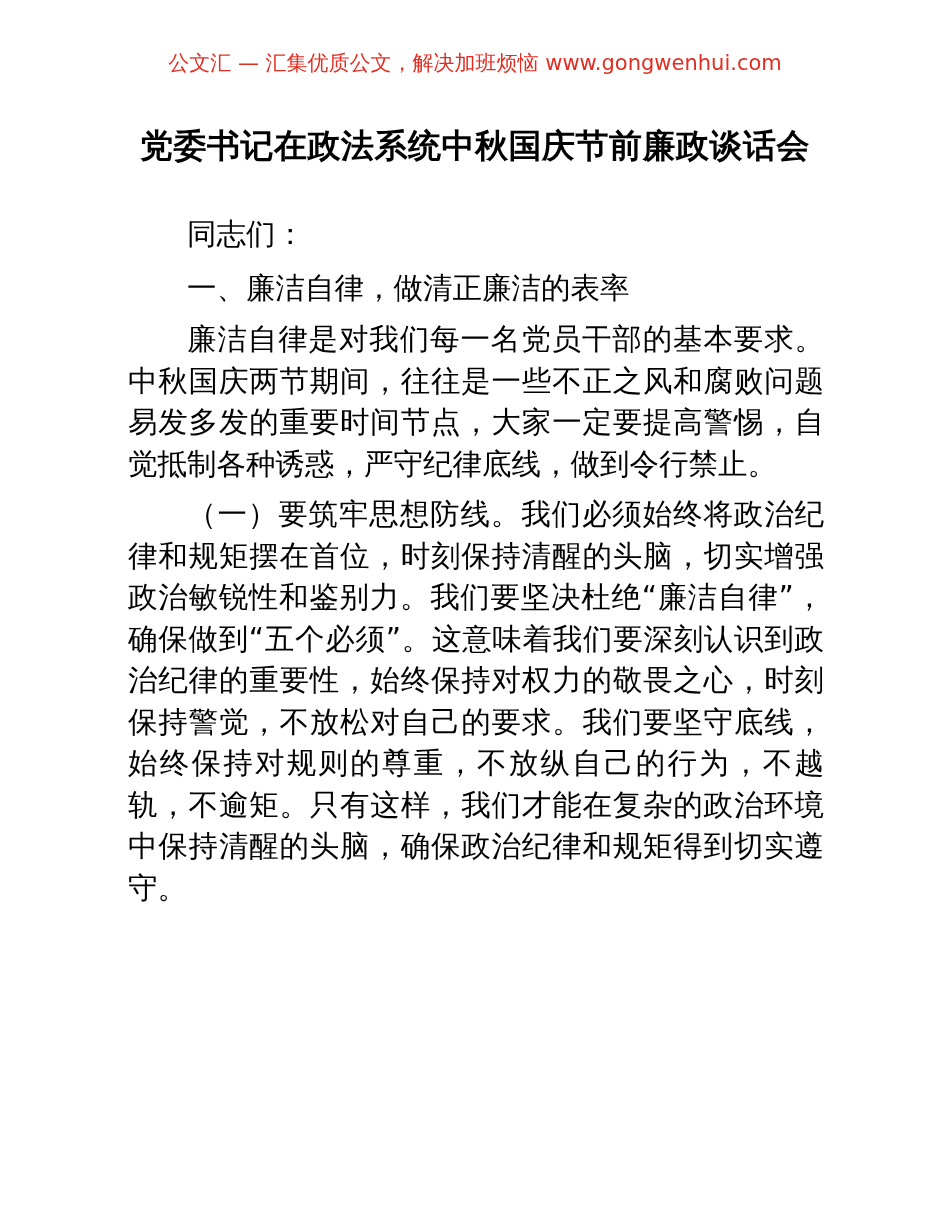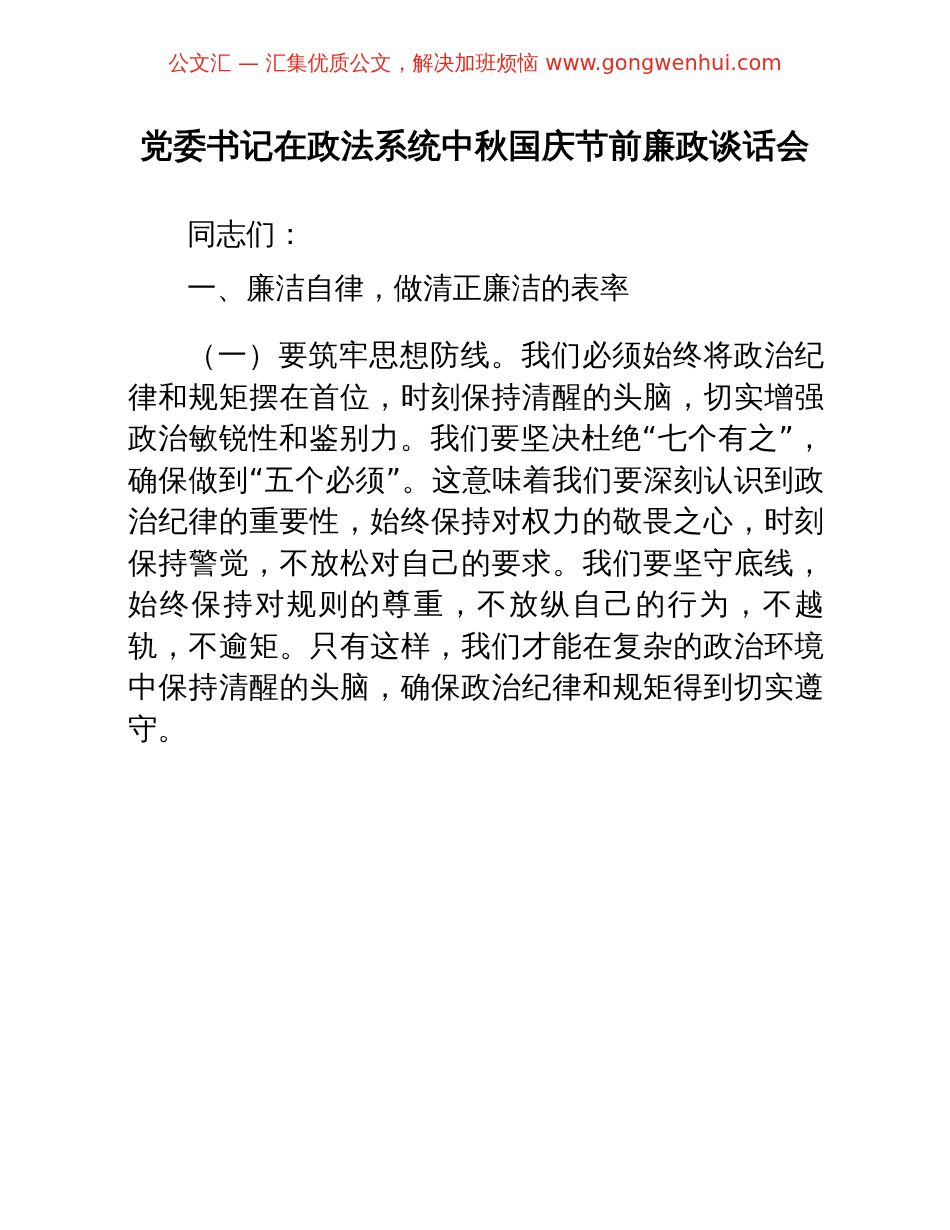--- a/index.html
+++ b/index.html
@@ -67,35 +67,36 @@
     text-indent: 59px;
     color: #000000;
     letter-spacing: 0px;
     word-break: break-all;
   }
   .para.salutation {
     margin-bottom: 12px;
   }
   .para.heading {
     margin-top: 10px;
-    margin-bottom: 26px;
+    margin-bottom: 10px;
   }
 </style>
 </head>
 <body>
 
 <div class="page">
 
   <div class="watermark">
     <span>公文汇 — 汇集优质公文，解决加班烦恼 </span><span class="wm-url">www.gongwenhui.com</span>
   </div>
 
   <div class="doc-title">
     <div>党委书记在政法系统中秋国庆节前廉政谈话会</div>
   </div>
 
   <div class="body-wrap">
     <p class="para salutation">同志们：</p>
     <p class="para heading">一、廉洁自律，做清正廉洁的表率</p>
-    <p class="para">（一）要筑牢思想防线。我们必须始终将政治纪律和规矩摆在首位，时刻保持清醒的头脑，切实增强政治敏锐性和鉴别力。我们要坚决杜绝“七个有之”，确保做到“五个必须”。这意味着我们要深刻认识到政治纪律的重要性，始终保持对权力的敬畏之心，时刻保持警觉，不放松对自己的要求。我们要坚守底线，始终保持对规则的尊重，不放纵自己的行为，不越轨，不逾矩。只有这样，我们才能在复杂的政治环境中保持清醒的头脑，确保政治纪律和规矩得到切实遵守。</p>
+    <p class="para">廉洁自律是对我们每一名党员干部的基本要求。中秋国庆两节期间，往往是一些不正之风和腐败问题易发多发的重要时间节点，大家一定要提高警惕，自觉抵制各种诱惑，严守纪律底线，做到令行禁止。</p>
+    <p class="para">（一）要筑牢思想防线。我们必须始终将政治纪律和规矩摆在首位，时刻保持清醒的头脑，切实增强政治敏锐性和鉴别力。我们要坚决杜绝“廉洁自律”，确保做到“五个必须”。这意味着我们要深刻认识到政治纪律的重要性，始终保持对权力的敬畏之心，时刻保持警觉，不放松对自己的要求。我们要坚守底线，始终保持对规则的尊重，不放纵自己的行为，不越轨，不逾矩。只有这样，我们才能在复杂的政治环境中保持清醒的头脑，确保政治纪律和规矩得到切实遵守。</p>
   </div>
 
 </div>
 
 </body></html>

